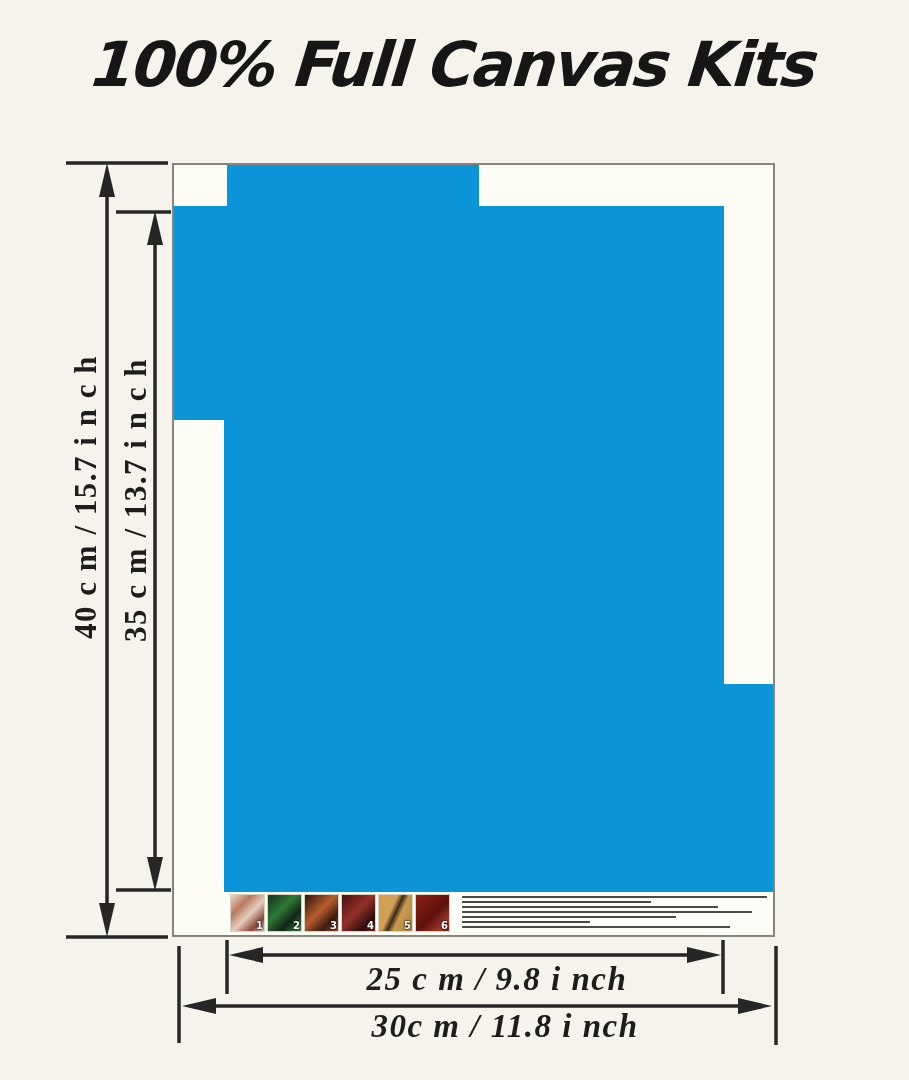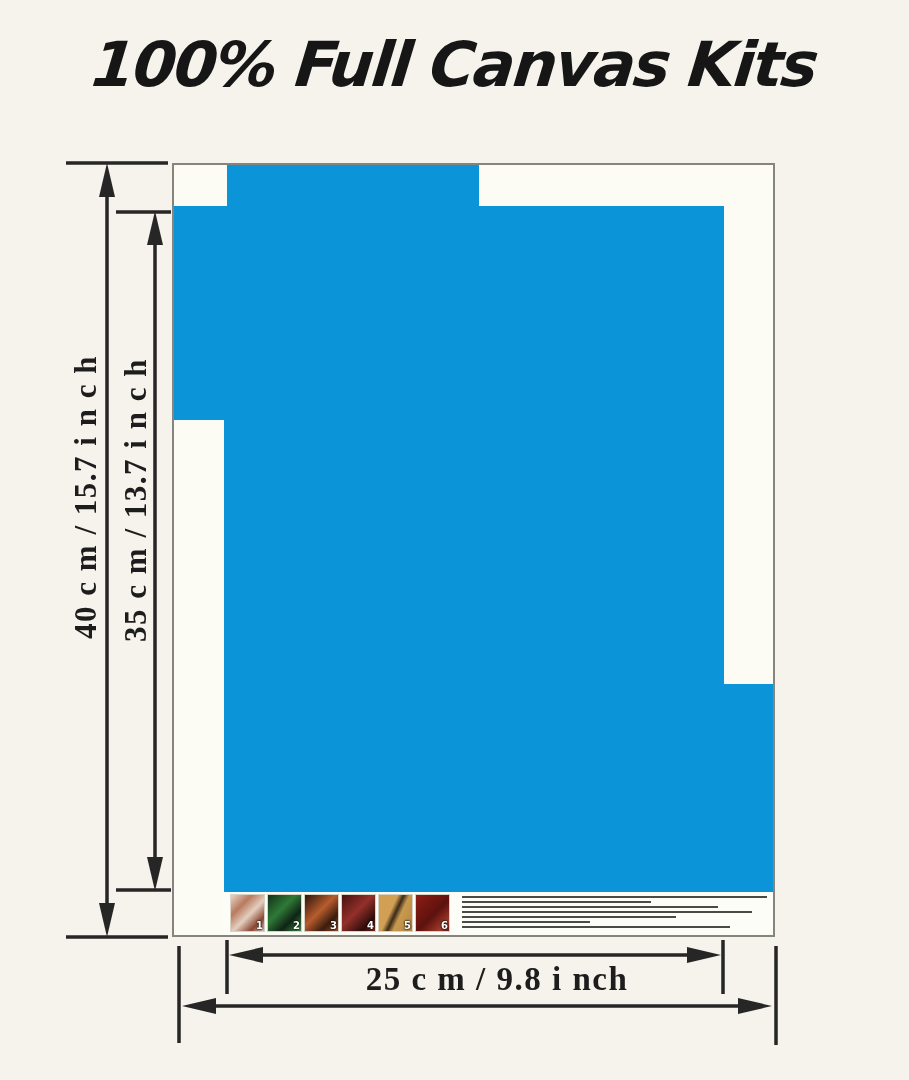--- a/index.html
+++ b/index.html
@@ -98,20 +98,21 @@
     font-size:31px;
     line-height:38px;
     transform:rotate(-90deg);
   }
   .vlabel.outer{left:-139px;top:478px;}
   .vlabel.inner{left:-89px;top:481px;}
   .hlabel{
     width:500px;
     font-size:33px;
     line-height:36px;
+    font-style:italic;
   }
   .hlabel.inner{left:247px;top:961px;}
   .hlabel.outer{left:255px;top:1008px;}
 </style>
 </head>
 <body>
 
 <div class="page">
 
   <h1 class="title">100% Full Canvas Kits</h1>
@@ -185,14 +186,15 @@
       <line x1="776" y1="946" x2="776" y2="1045"></line>
       <line x1="193" y1="1006" x2="761" y2="1006"></line>
       <polygon points="182,1006 216,998 216,1014"></polygon>
       <polygon points="772,1006 738,998 738,1014"></polygon>
     </g>
   </svg>
 
   <div class="dim-label vlabel outer">40 c m /    15.7 i n c h</div>
   <div class="dim-label vlabel inner">35 c m /    13.7 i n c h</div>
   <div class="dim-label hlabel inner">25 c m /  9.8 i nch</div>
+  <div class="dim-label hlabel outer">30c m /   11.8 i nch</div>
 
 </div>
 
 </body></html>

